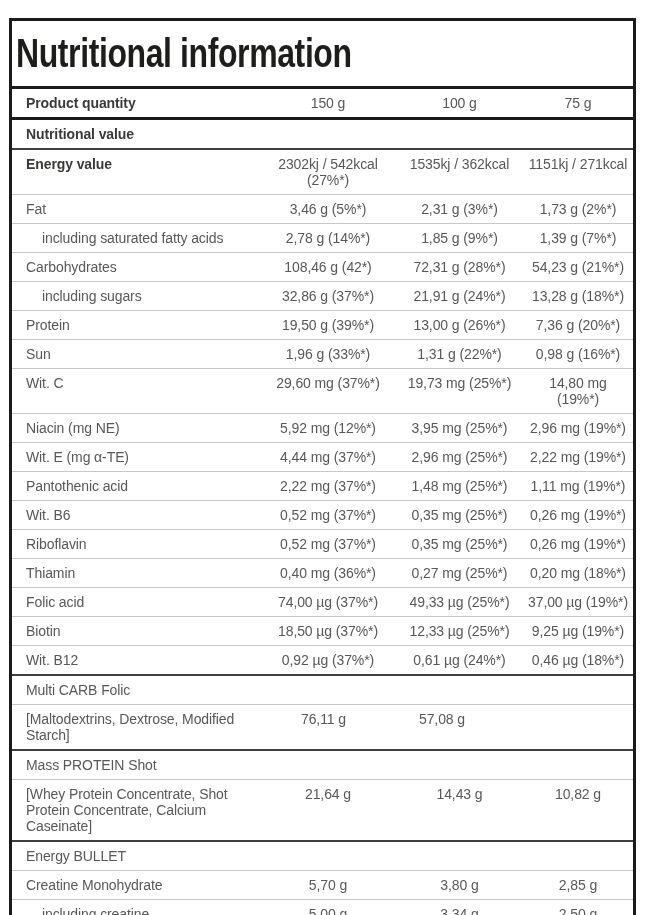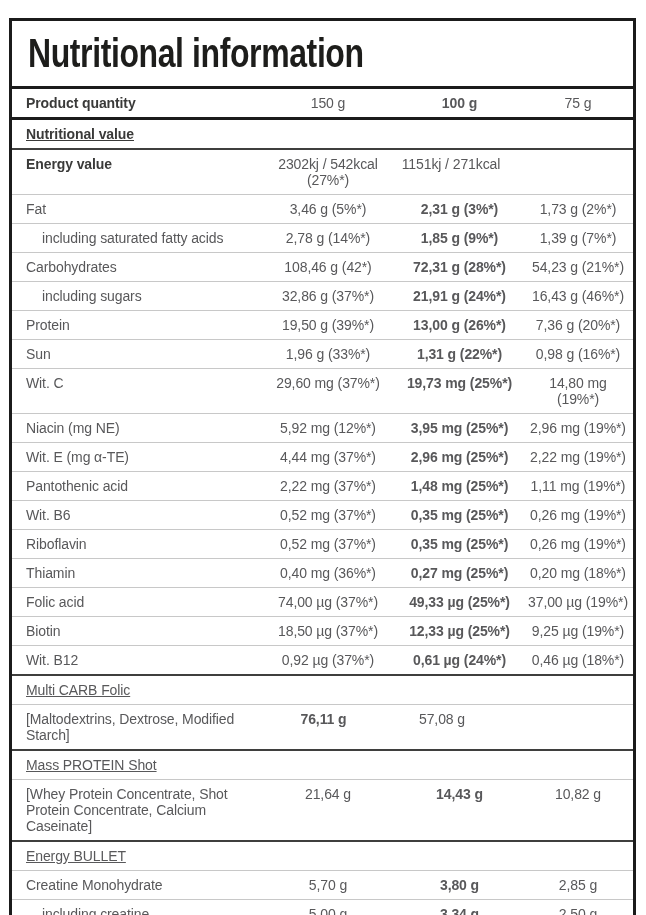--- a/index.html
+++ b/index.html
@@ -13,21 +13,21 @@
   .page { padding: 18px 0 0 9px; }
 
   .nutrition-table {
     width: 627px;
     border: 3px solid #1b1b1b;
     background: #ffffff;
   }
 
   .title-bar {
     border-bottom: 3px solid #1b1b1b;
-    padding: 9px 8px 10px 16px;
+    padding: 9px 8px 10px 4px;
   }
   .title-bar h1 {
     margin: 0;
     font-size: 40px;
     line-height: 46px;
     font-weight: bold;
     color: #1d1d1b;
     white-space: nowrap;
     transform: scaleX(0.8);
     transform-origin: left center;
@@ -46,25 +46,25 @@
 
   .cell {
     padding: 6px 4px;
     font-size: 14px;
     line-height: 16px;
     color: #58585a;
     letter-spacing: -0.1px;
   }
   .label { width: 248px; padding-left: 14px; }
   .label.indent { padding-left: 30px; }
-  .label.section-label { width: auto; flex: 1; text-decoration: underline; }
+  .label.section-label { width: auto; flex: 1; }
   .bold { font-weight: bold; color: #3a3a39; }
   .val { text-align: center; }
   .v1 { width: 136px; }
-  .v2 { width: 127px; font-weight: bold; }
+  .v2 { width: 127px; }
   .v3 { width: 110px; }
 </style>
 </head>
 <body>
 
 <div class="page">
   <div class="nutrition-table">
 
     <div class="title-bar">
       <h1>Nutritional information</h1>
@@ -77,20 +77,21 @@
       <div class="cell val v3">75 g</div>
     </div>
 
     <div id="rows">
         <div class="row no-top dark-bottom">
           <div class="cell label bold section-label">Nutritional value</div>
         </div>
         <div class="row no-top">
           <div class="cell label bold">Energy value</div>
           <div class="cell val v1">2302kj / 542kcal (27%*)</div>
+          <div class="cell val v2">1535kj / 362kcal</div>
           <div class="cell val v3">1151kj / 271kcal</div>
         </div>
         <div class="row">
           <div class="cell label">Fat</div>
           <div class="cell val v1">3,46 g (5%*)</div>
           <div class="cell val v2">2,31 g (3%*)</div>
           <div class="cell val v3">1,73 g (2%*)</div>
         </div>
         <div class="row">
           <div class="cell label indent">including saturated fatty acids</div>
@@ -101,21 +102,21 @@
         <div class="row">
           <div class="cell label">Carbohydrates</div>
           <div class="cell val v1">108,46 g (42*)</div>
           <div class="cell val v2">72,31 g (28%*)</div>
           <div class="cell val v3">54,23 g (21%*)</div>
         </div>
         <div class="row">
           <div class="cell label indent">including sugars</div>
           <div class="cell val v1">32,86 g (37%*)</div>
           <div class="cell val v2">21,91 g (24%*)</div>
-          <div class="cell val v3">16,43 g (46%*)</div>
+          <div class="cell val v3">13,28 g (18%*)</div>
         </div>
         <div class="row">
           <div class="cell label">Protein</div>
           <div class="cell val v1">19,50 g (39%*)</div>
           <div class="cell val v2">13,00 g (26%*)</div>
           <div class="cell val v3">7,36 g (20%*)</div>
         </div>
         <div class="row">
           <div class="cell label">Sun</div>
           <div class="cell val v1">1,96 g (33%*)</div>

